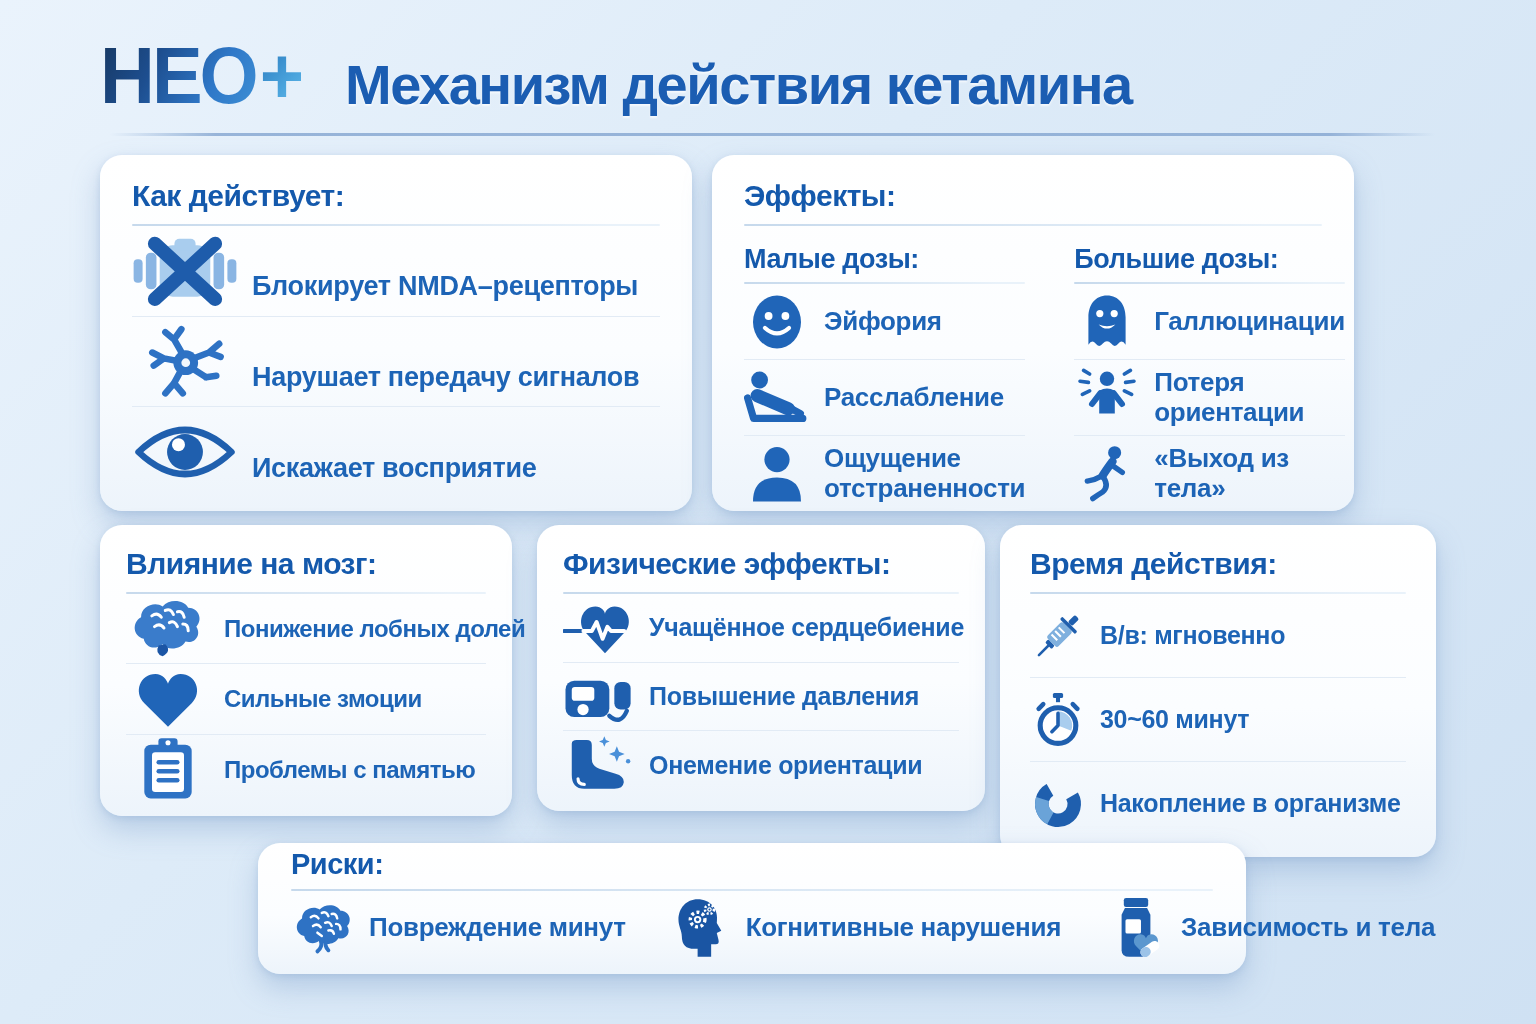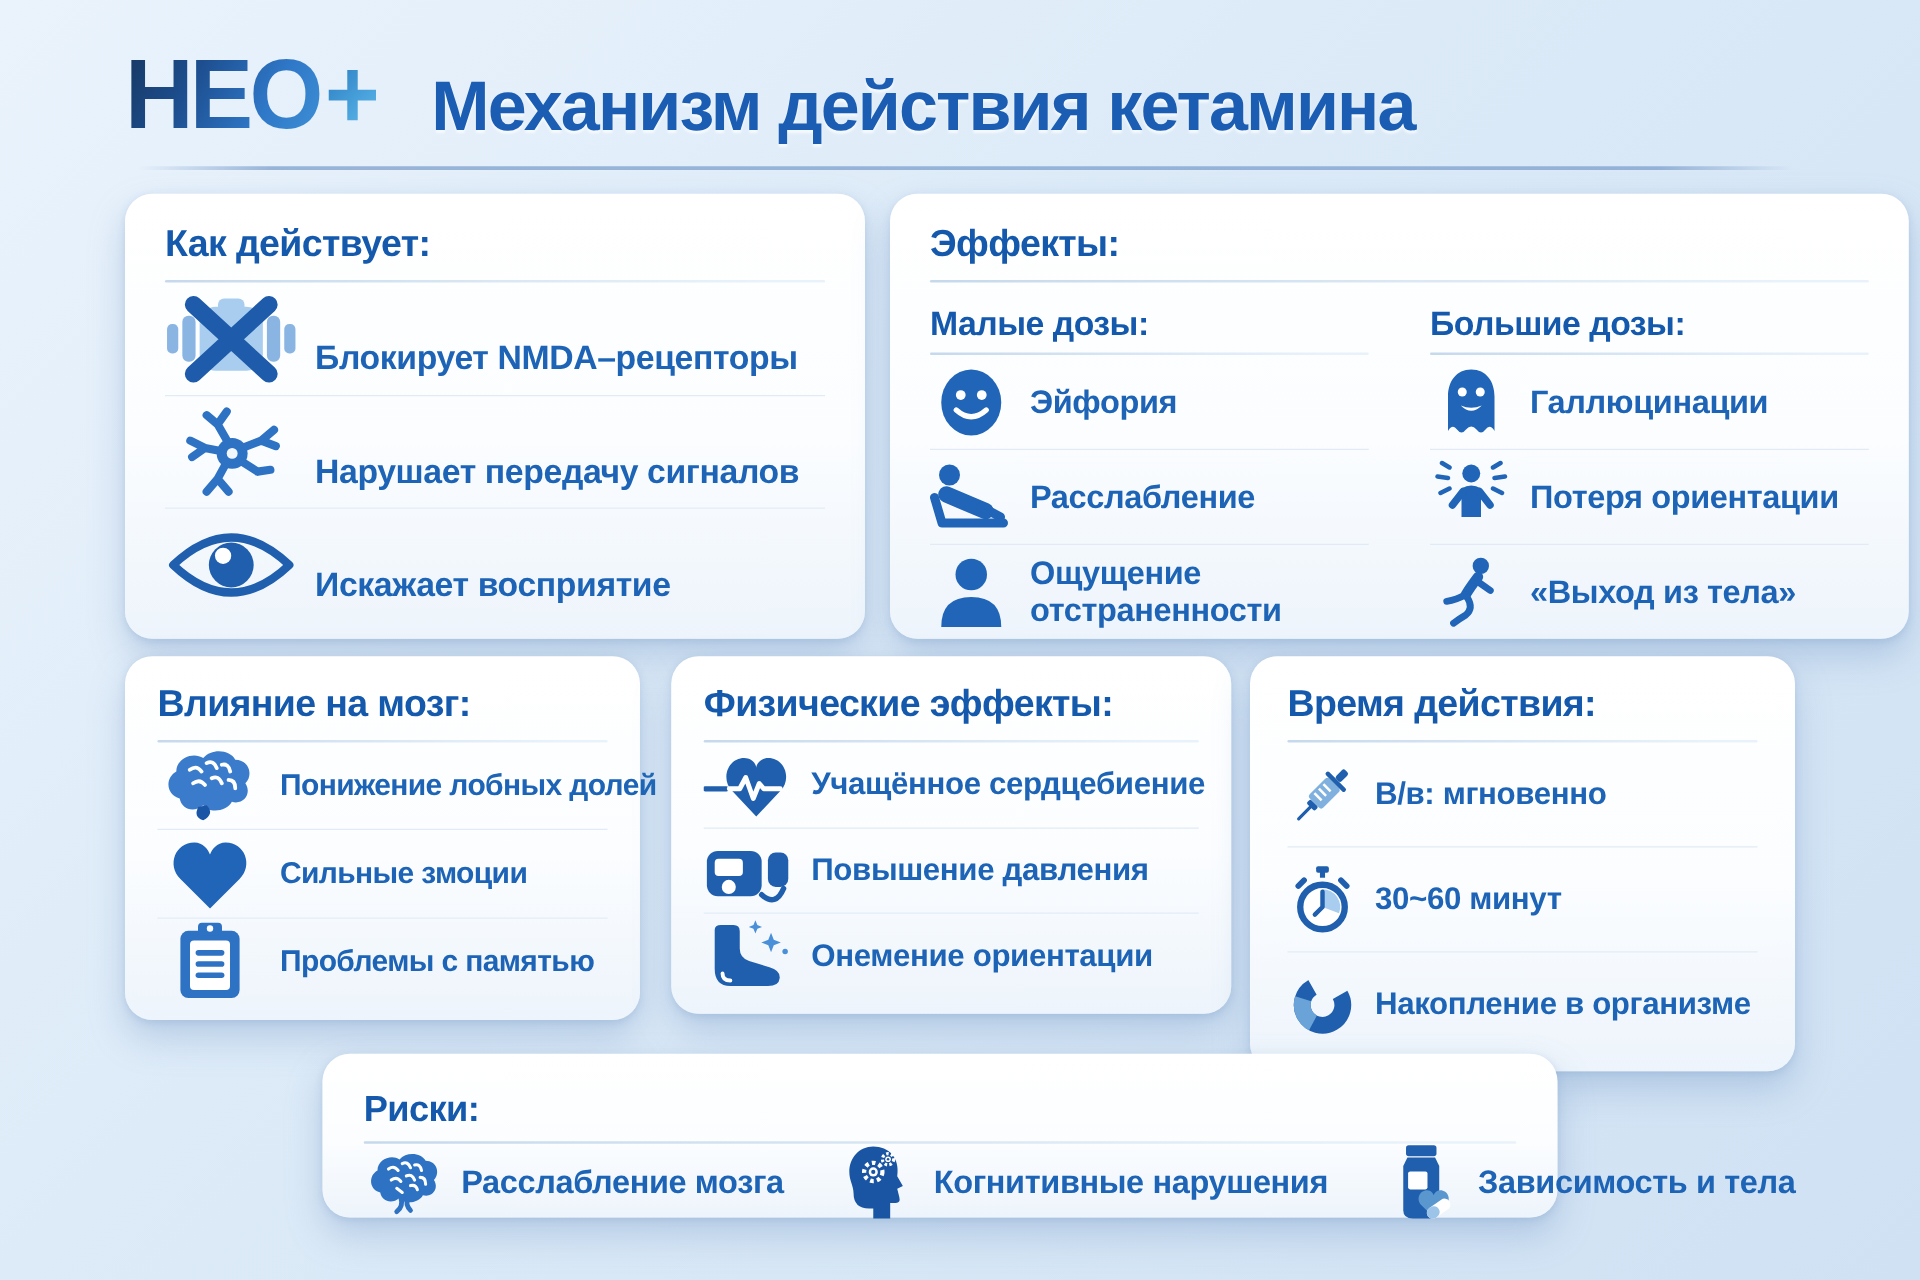--- a/index.html
+++ b/index.html
@@ -34,39 +34,39 @@
   .row{display:flex;align-items:center;flex:1;gap:14px;}
   .rows .row + .row{border-top:1.5px solid #e2ebf5;}
   .label{font-weight:700;color:#1d64b6;letter-spacing:-.3px;line-height:1.15;}
   .icon{display:flex;align-items:center;justify-content:center;}
   .icon svg{width:100%;height:100%;}
 
   .card-how{left:100px;top:155px;width:592px;height:356px;padding:24px 32px 14px;}
   .card-how .icon{width:106px;height:80px;flex:0 0 106px;}
   .card-how .label{font-size:27px;margin-top:32px;}
 
-  .card-effects{left:712px;top:155px;width:815px;height:356px;padding:24px 32px 0;}
+  .card-effects{left:712px;top:155px;width:642px;height:356px;padding:24px 32px 0;}
   .cols{display:flex;flex:1;gap:49px;margin-top:18px;}
   .col{display:flex;flex-direction:column;flex:1;}
   .card-effects .icon{width:66px;height:60px;flex:0 0 66px;}
   .card-effects .label{font-size:26px;max-width:250px;}
 
   .card-brain{left:100px;top:525px;width:412px;height:291px;padding:22px 26px 12px;}
   .card-brain .icon{width:84px;height:64px;flex:0 0 84px;}
   .card-brain .label{font-size:24px;letter-spacing:-.5px;white-space:nowrap;}
 
   .card-physical{left:537px;top:525px;width:448px;height:286px;padding:22px 26px 12px;}
   .card-physical .icon{width:72px;height:66px;flex:0 0 72px;}
   .card-physical .label{font-size:25px;white-space:nowrap;}
 
   .card-duration{left:1000px;top:525px;width:436px;height:332px;padding:22px 30px 12px;}
   .card-duration .icon{width:56px;height:56px;flex:0 0 56px;}
   .card-duration .label{font-size:25px;white-space:nowrap;}
 
-  .card-risks{left:258px;top:843px;width:988px;height:131px;padding:29px 33px 10px;z-index:3;}
+  .card-risks{left:258px;top:843px;width:988px;height:131px;padding:5px 33px 10px;z-index:3;}
   .card-risks .card-title{font-size:29px;padding-bottom:10px;}
   .risk-row{display:flex;align-items:center;flex:1;gap:42px;}
   .risk-item{display:flex;align-items:center;gap:12px;}
   .card-risks .icon{width:66px;height:62px;flex:0 0 66px;}
   .card-risks .label{font-size:26px;white-space:nowrap;}
 </style>
 </head>
 <body>
 
 <div class="canvas">
@@ -335,21 +335,21 @@
     <h2 class="card-title">Риски:</h2>
     <div class="risk-row">
       <div class="risk-item">
         <span class="icon">
           <svg viewBox="0 0 120 95">
             <path d="M24 62 C8 58 6 38 20 30 C20 14 40 6 52 14 C62 2 84 4 90 16 C106 16 112 34 102 44 C110 56 100 70 86 66 C80 78 58 80 52 70 C40 80 26 74 24 62 Z" fill="#2e72c4"></path>
             <path d="M36 28 Q44 22 50 30 M56 20 Q64 16 68 26 M74 22 Q82 20 84 30 M40 44 Q48 38 54 46 M62 38 Q70 34 74 44 M82 40 Q90 40 90 50 M48 56 L56 62 M68 52 Q76 50 78 58" stroke="#fff" stroke-width="4.5" fill="none" stroke-linecap="round"></path>
             <path d="M54 70 Q58 82 48 90 M64 70 Q60 80 68 88" stroke="#2e72c4" stroke-width="7" fill="none" stroke-linecap="round"></path>
           </svg>
         </span>
-        <span class="label">Расслабление мозга</span>
+        <span class="label">Повреждение минут</span>
       </div>
       <div class="risk-item">
         <span class="icon">
           <svg viewBox="0 0 100 110">
             <path d="M44 4 C24 4 10 20 10 40 C10 52 16 60 16 70 Q16 92 38 92 L44 92 L44 106 L68 106 L68 84 L76 84 Q83 84 81 76 L78 64 L86 60 L78 46 C82 20 66 4 44 4 Z" fill="#1a55a3"></path>
             <g transform="translate(44 40)">
               <circle r="13" fill="none" stroke="#fff" stroke-width="6" stroke-dasharray="5.2 4.6"></circle>
               <circle r="6.5" fill="#fff"></circle>
               <circle r="3" fill="#1a55a3"></circle>
             </g>

